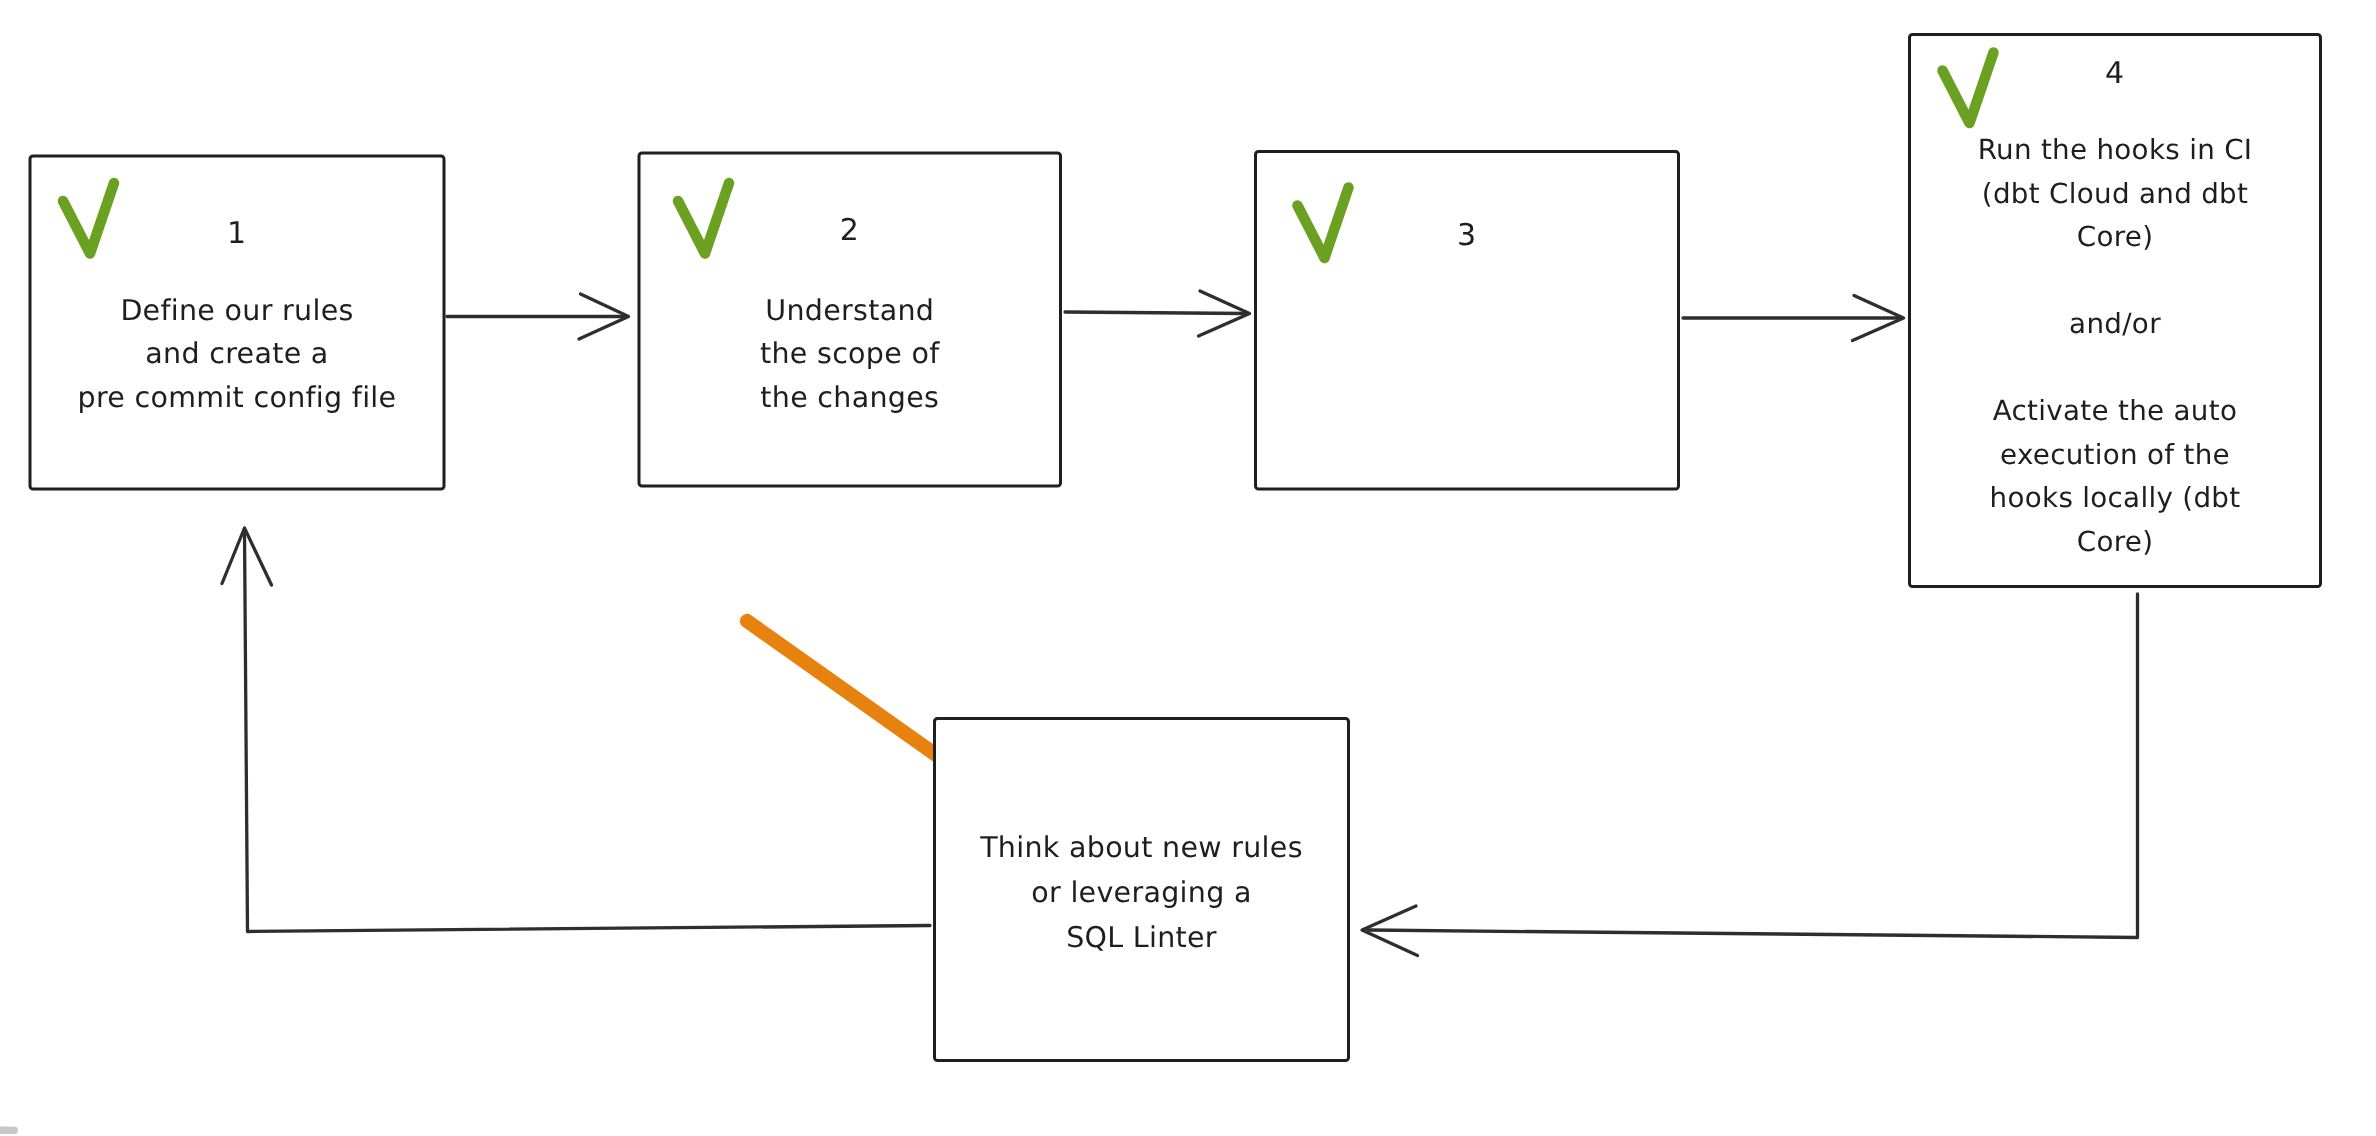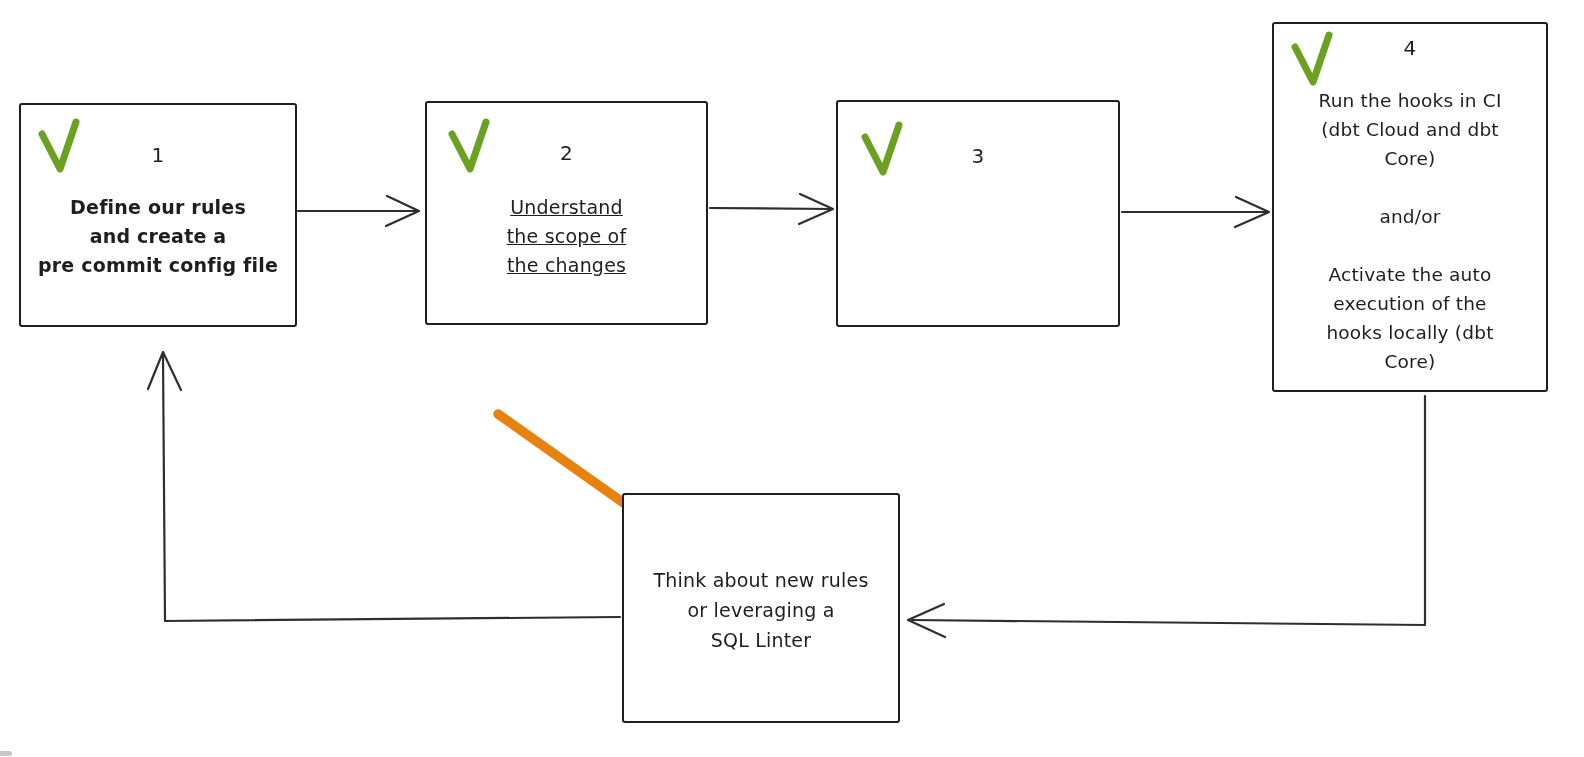--- a/index.html
+++ b/index.html
@@ -28,39 +28,39 @@
     position:absolute; left:0; right:0;
     text-align:center;
     font-size:19px; line-height:29px;
     white-space:pre-line;
     letter-spacing:0.2px;
   }
   .check { position:absolute; display:block; }
   
   .box1 { left:19px;  top:103px; width:278px; height:224px; }
   .box1 .num  { top:38px; }
-  .box1 .text { top:88px;font-weight:bold; }
+  .box1 .text { top:88px; }
   .box1 .check{ left:16px; top:12px; }
 
   .box2 { left:425px; top:101px; width:283px; height:224px; }
   .box2 .num  { top:38px; }
-  .box2 .text { top:90px;text-decoration:underline; }
+  .box2 .text { top:90px; }
   .box2 .check{ left:20px; top:14px; }
 
   .box3 { left:836px; top:100px; width:284px; height:227px; }
   .box3 .num  { top:42px; }
   .box3 .text { top:92px; }
   .box3 .check{ left:22px; top:18px; }
 
   .box4 { left:1272px; top:22px; width:276px; height:370px; }
   .box4 .num  { top:12px; }
   .box4 .text { top:62px; font-size:18.5px; line-height:29px; }
   .box4 .check{ left:16px; top:6px; }
 
-  .box5 { left:622px; top:493px; width:278px; height:230px; }
+  .box5 { left:622px; top:478px; width:278px; height:230px; }
   .box5 .text { top:70px; line-height:30px; }
 
   #arrows {
     position:absolute; left:0; top:0;
     pointer-events:none;
   }
   #corner-speck {
     position:absolute; left:0; top:751px;
     width:12px; height:5px;
     background:#9a9a9a; opacity:.55;

